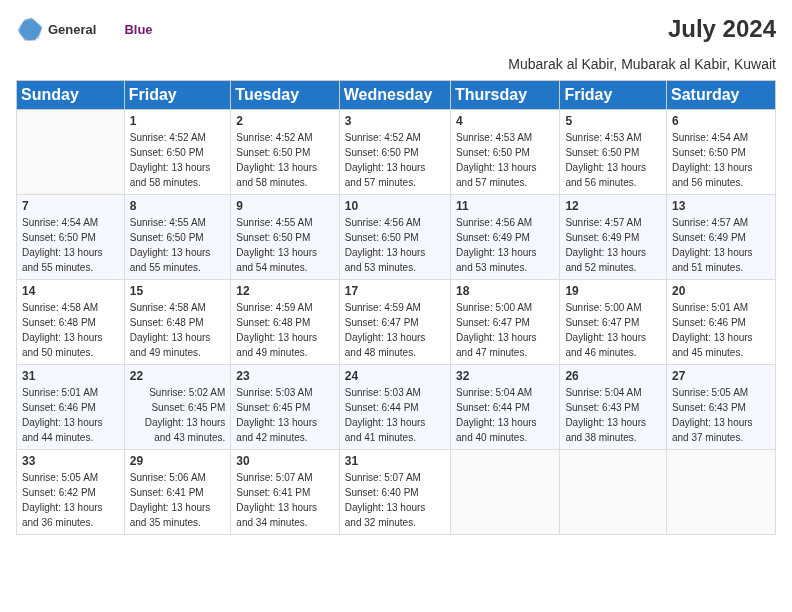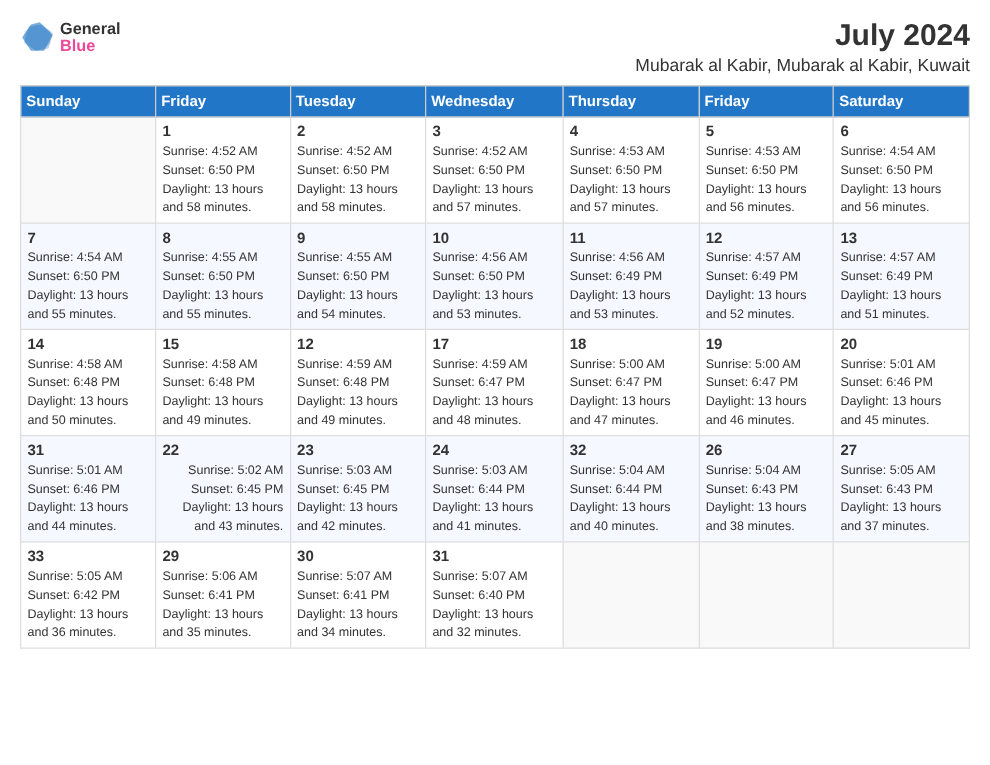--- a/index.html
+++ b/index.html
@@ -16,52 +16,53 @@
       align-items: flex-start;
       margin-bottom: 4px;
     }
     .logo {
       display: flex;
       align-items: center;
       gap: 4px;
     }
     .logo-text {
       display: flex;
-      flex-direction: column;
+      flex-direction: row;
       line-height: 1.1;
+      gap: 28px;
     }
     .logo-general { font-size: 13px; color: #333; font-weight: bold; }
-    .logo-blue { font-size: 13px; color: #ec4899; font-weight: bold; }
+    .logo-blue { font-size: 13px; color: #701a75; font-weight: bold; }
     .logo-icon {
       width: 28px;
       height: 28px;
     }
     .title-block {
       text-align: right;
     }
     .month-title {
       font-size: 24px;
       font-weight: bold;
       color: #333;
       line-height: 1.1;
     }
     .location {
       font-size: 14px;
       color: #333;
-      margin-top: 2px;
+      margin-top: 14px;
     }
     table {
       width: 100%;
       border-collapse: collapse;
       margin-top: 8px;
     }
     th {
       background-color: #2176c7;
       color: #fff;
-      font-size: 12px;
+      font-size: 16px;
       font-weight: bold;
       padding: 5px 4px;
       text-align: left;
       border: 1px solid #ccc;
     }
     td {
       vertical-align: top;
       font-size: 10px;
       color: #333;
       padding: 4px 5px;

